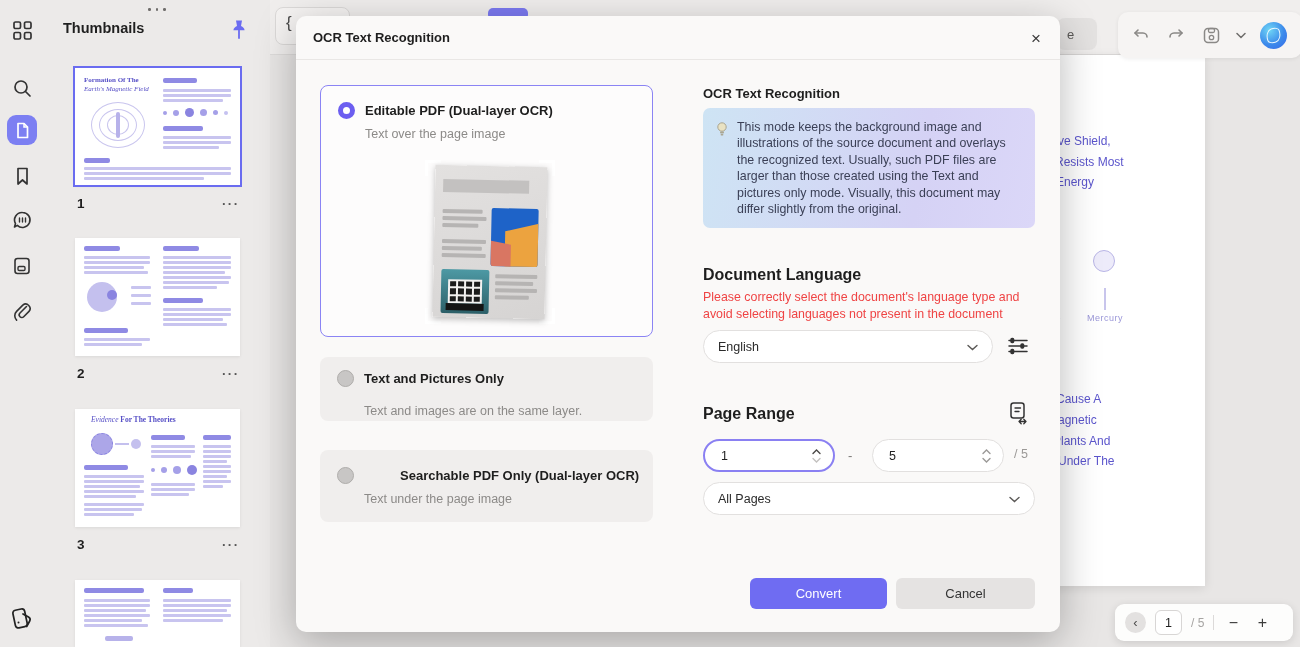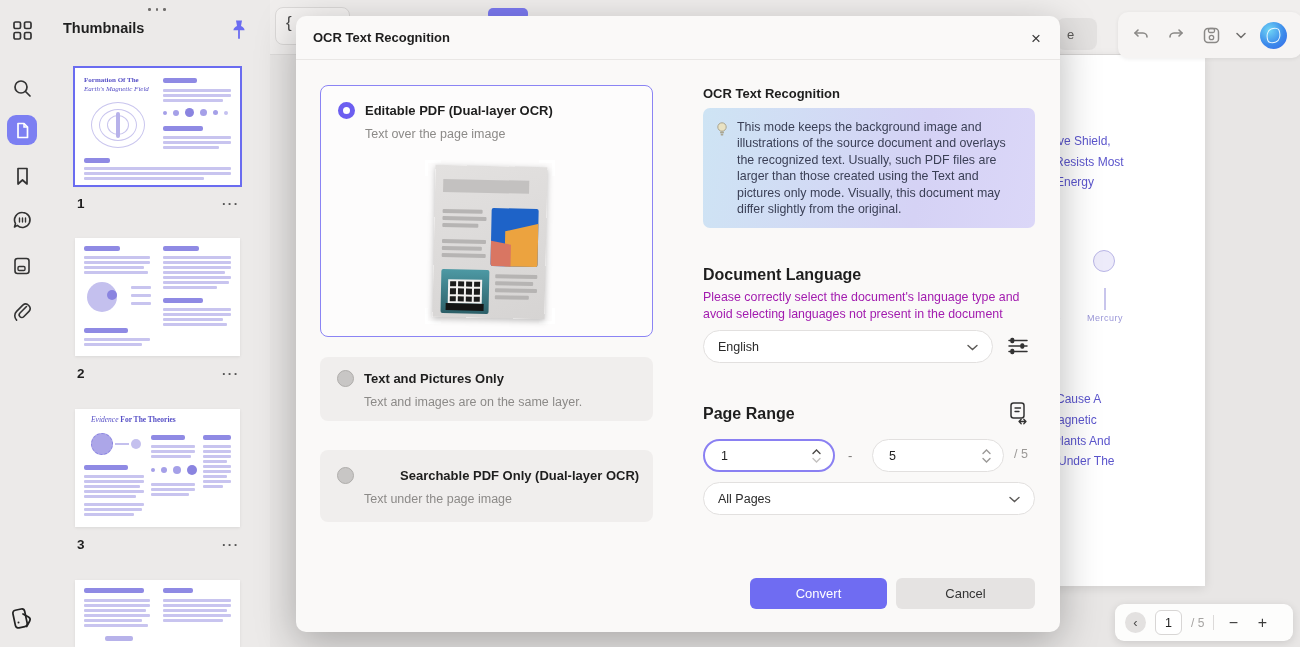--- a/index.html
+++ b/index.html
@@ -90,21 +90,21 @@
   .photo2 .bld { position:absolute; left:7px; top:10px; width:34px; height:24px; background:#F2F1F0; display:grid; grid-template-columns:repeat(4,1fr); grid-template-rows:repeat(3,1fr); gap:2px; padding:2px; }
   .photo2 .bld i { background:#1B1B1B; }
   .photo2 .base { position:absolute; left:5px; top:34px; width:38px; height:7px; background:#141414; }
   .r-heading { position:absolute; left:407px; top:70px; font-size:13px; font-weight:bold; color:#1E1E1E; }
   .info-box { position:absolute; left:407px; top:92px; width:332px; height:120px; border-radius:7px;
               background:linear-gradient(100deg,#CEE4F4 0%, #D5D2F5 65%, #DBD7F8 100%); padding:11px 12px 0 34px; }
   .info-text { font-size:12.4px; line-height:16.4px; color:#3A3F55; }
   .bulb { position:absolute; left:12px; top:13px; }
 
   .sec-label { position:absolute; left:407px; font-size:16px; font-weight:bold; color:#1E1E1E; }
-  .sec-hint { position:absolute; left:407px; width:324px; font-size:12.4px; line-height:16.5px; color:#a21caf; }
+  .sec-hint { position:absolute; left:407px; width:324px; font-size:12.4px; line-height:16.5px; color:#ef4444; }
   .select { position:absolute; background:#FFF; border:1px solid #E2E0DF; border-radius:17px; height:33px; display:flex; align-items:center; padding:0 14px; font-size:12.5px; color:#2B2B2B; cursor:pointer; }
   .select .chev { margin-left:auto; }
   .icon-btn { position:absolute; width:24px; height:24px; display:flex; align-items:center; justify-content:center; cursor:pointer; }
 
   .num-input { position:absolute; height:33px; width:132px; background:#FFF; border:1px solid #E2E0DF; border-radius:17px; display:flex; align-items:center; padding:0 12px 0 16px; font-size:12.5px; color:#222; }
   .num-input.focus { border:2px solid #8A80F2; }
   .spin { margin-left:auto; display:flex; flex-direction:column; gap:2px; align-items:center; cursor:pointer; }
   .range-sep { position:absolute; color:#7A7876; font-size:13px; }
   .range-total { position:absolute; color:#9B9997; font-size:12.5px; }
 
@@ -434,21 +434,21 @@
               </div>
               <div class="base"></div>
             </div>
         </div>
       </div>
     </div>
 
     <div class="opt-card plain" style="top:341px; height:64px;">
       <div class="opt-radio off" style="top:13px;"></div>
       <div class="opt-title" style="top:14px;">Text and Pictures Only</div>
-      <div class="opt-sub" style="top:38px;">Text and images are on the same layer.</div>
+      <div class="opt-sub" style="top:47px;">Text and images are on the same layer.</div>
     </div>
 
     <div class="opt-card plain" style="top:434px; height:72px;">
       <div class="opt-radio off" style="top:17px;"></div>
       <div class="opt-title" style="top:18px;margin-left:36px;">Searchable PDF Only (Dual-layer OCR)</div>
       <div class="opt-sub" style="top:42px;">Text under the page image</div>
     </div>
 
     <div class="r-heading">OCR Text Recognition</div>
 

